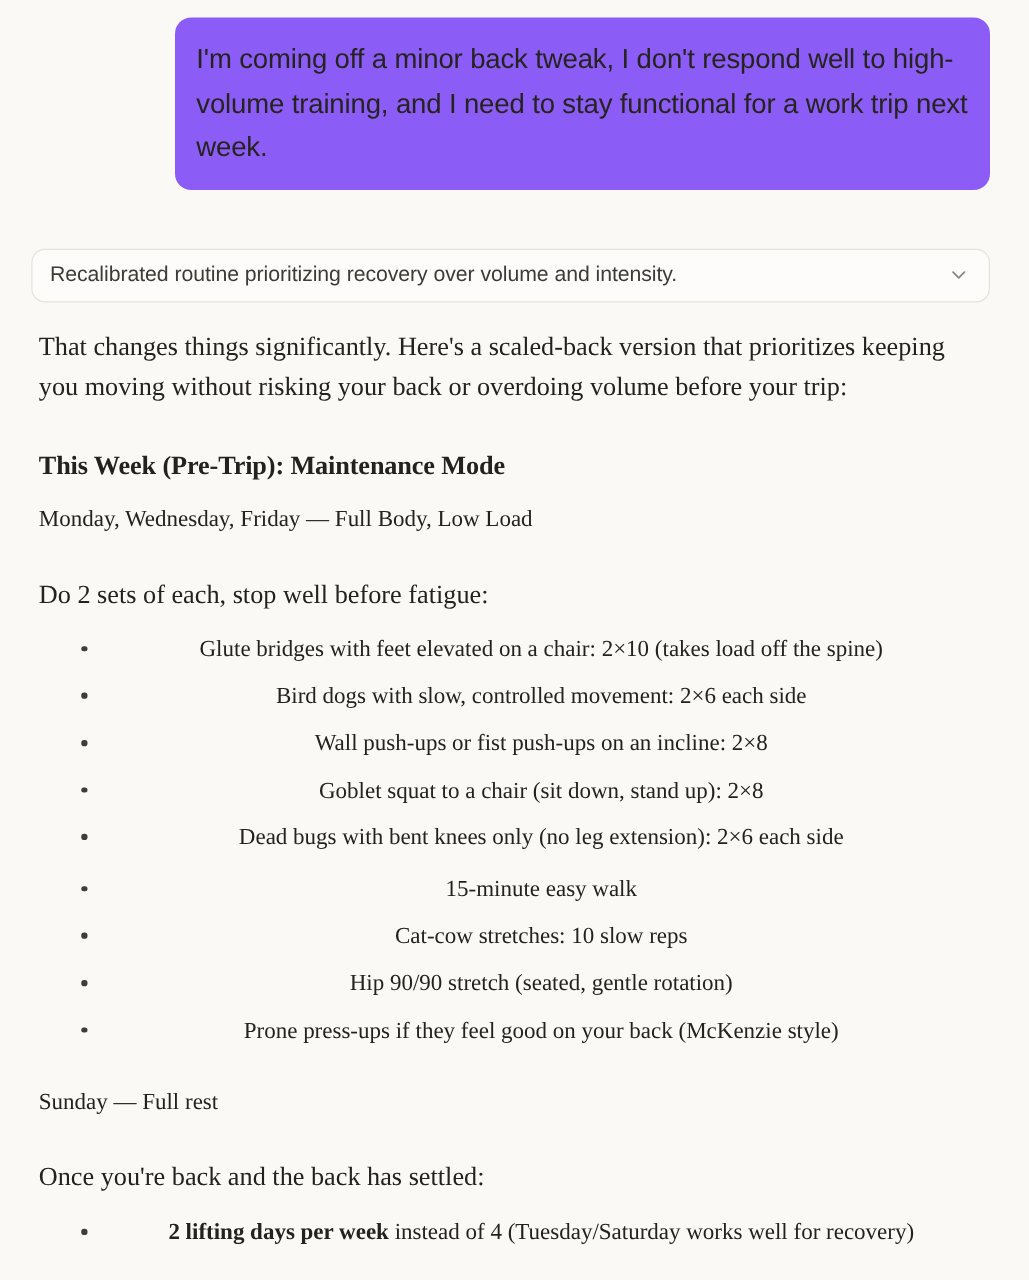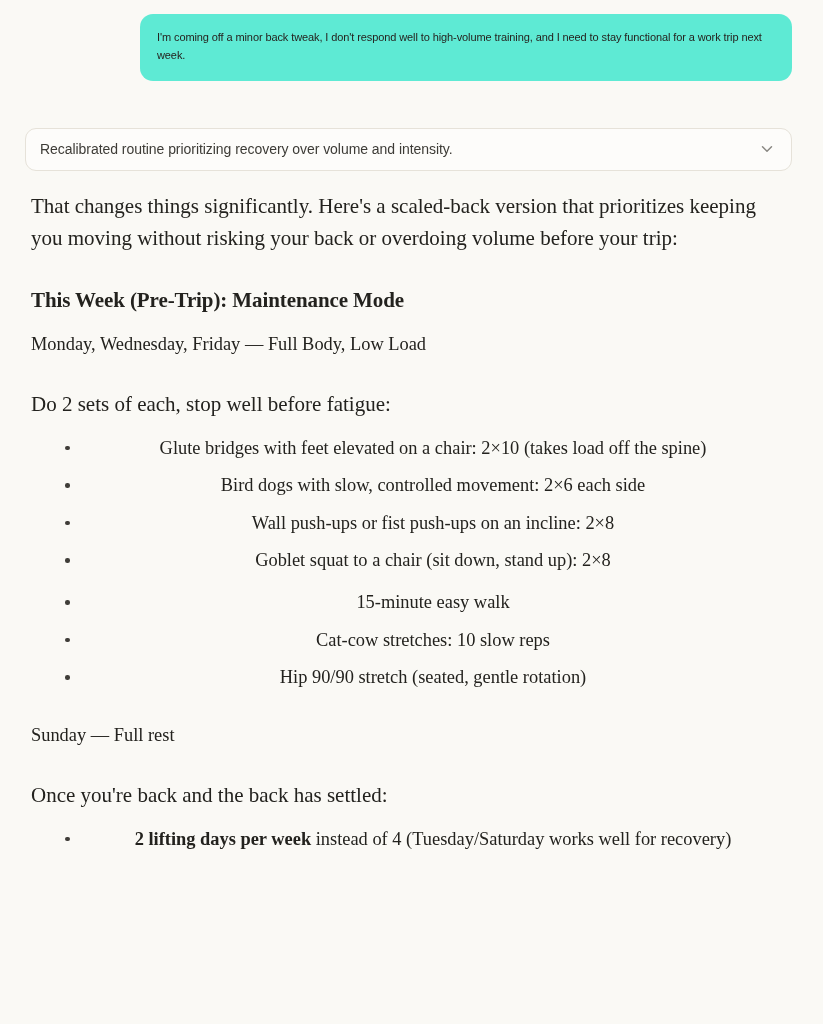--- a/index.html
+++ b/index.html
@@ -21,47 +21,47 @@
     position: relative;
   }
 
   
   .user-row {
     display: flex;
     justify-content: flex-end;
     padding: 14px 31px 0 0;
   }
   .user-bubble {
-    background: #5eead4;
+    background: #8b5cf6;
     border-radius: 13px;
     padding: 15px 18px 16px 17px;
     max-width: 652px;
     font-family: "Liberation Sans", sans-serif;
-    font-size: 11px;
+    font-size: 22px;
     line-height: 1.62;
     color: #25231f;
     letter-spacing: -0.1px;
   }
 
   
   .summary-card {
     margin: 47px 31px 0 25px;
     background: #fdfcfa;
     border: 1px solid #e6e2d9;
     border-radius: 11px;
     height: 43px;
     display: flex;
     align-items: center;
     justify-content: space-between;
     padding: 0 15px 0 14px;
     cursor: pointer;
   }
   .summary-text {
     font-family: "Liberation Sans", sans-serif;
-    font-size: 14px;
+    font-size: 17px;
     color: #3d3b36;
     letter-spacing: -0.05px;
   }
   .chev {
     width: 18px;
     height: 18px;
     display: block;
     flex: 0 0 18px;
     opacity: .72;
   }
@@ -147,27 +147,29 @@
 
     <h3 class="sub">Monday, Wednesday, Friday — Full Body, Low Load</h3>
 
     <p class="tight">Do 2 sets of each, stop well before fatigue:</p>
 
     <ul class="bullets">
       <li>Glute bridges with feet elevated on a chair: 2×10 (takes load off the spine)</li>
       <li>Bird dogs with slow, controlled movement: 2×6 each side</li>
       <li>Wall push-ups or fist push-ups on an incline: 2×8</li>
       <li>Goblet squat to a chair (sit down, stand up): 2×8</li>
+      <li>Dead bugs with bent knees only (no leg extension): 2×6 each side</li>
     </ul>
 
 
     <ul class="bullets">
       <li>15-minute easy walk</li>
       <li>Cat-cow stretches: 10 slow reps</li>
       <li>Hip 90/90 stretch (seated, gentle rotation)</li>
+      <li>Prone press-ups if they feel good on your back (McKenzie style)</li>
     </ul>
 
     <h3 class="sub solo">Sunday — Full rest</h3>
 
 
     <p class="tight">Once you're back and the back has settled:</p>
 
     <ul class="bullets">
       <li><span class="b">2 lifting days per week</span><span> instead of 4 (Tuesday/Saturday works well for recovery)</span></li>
 

